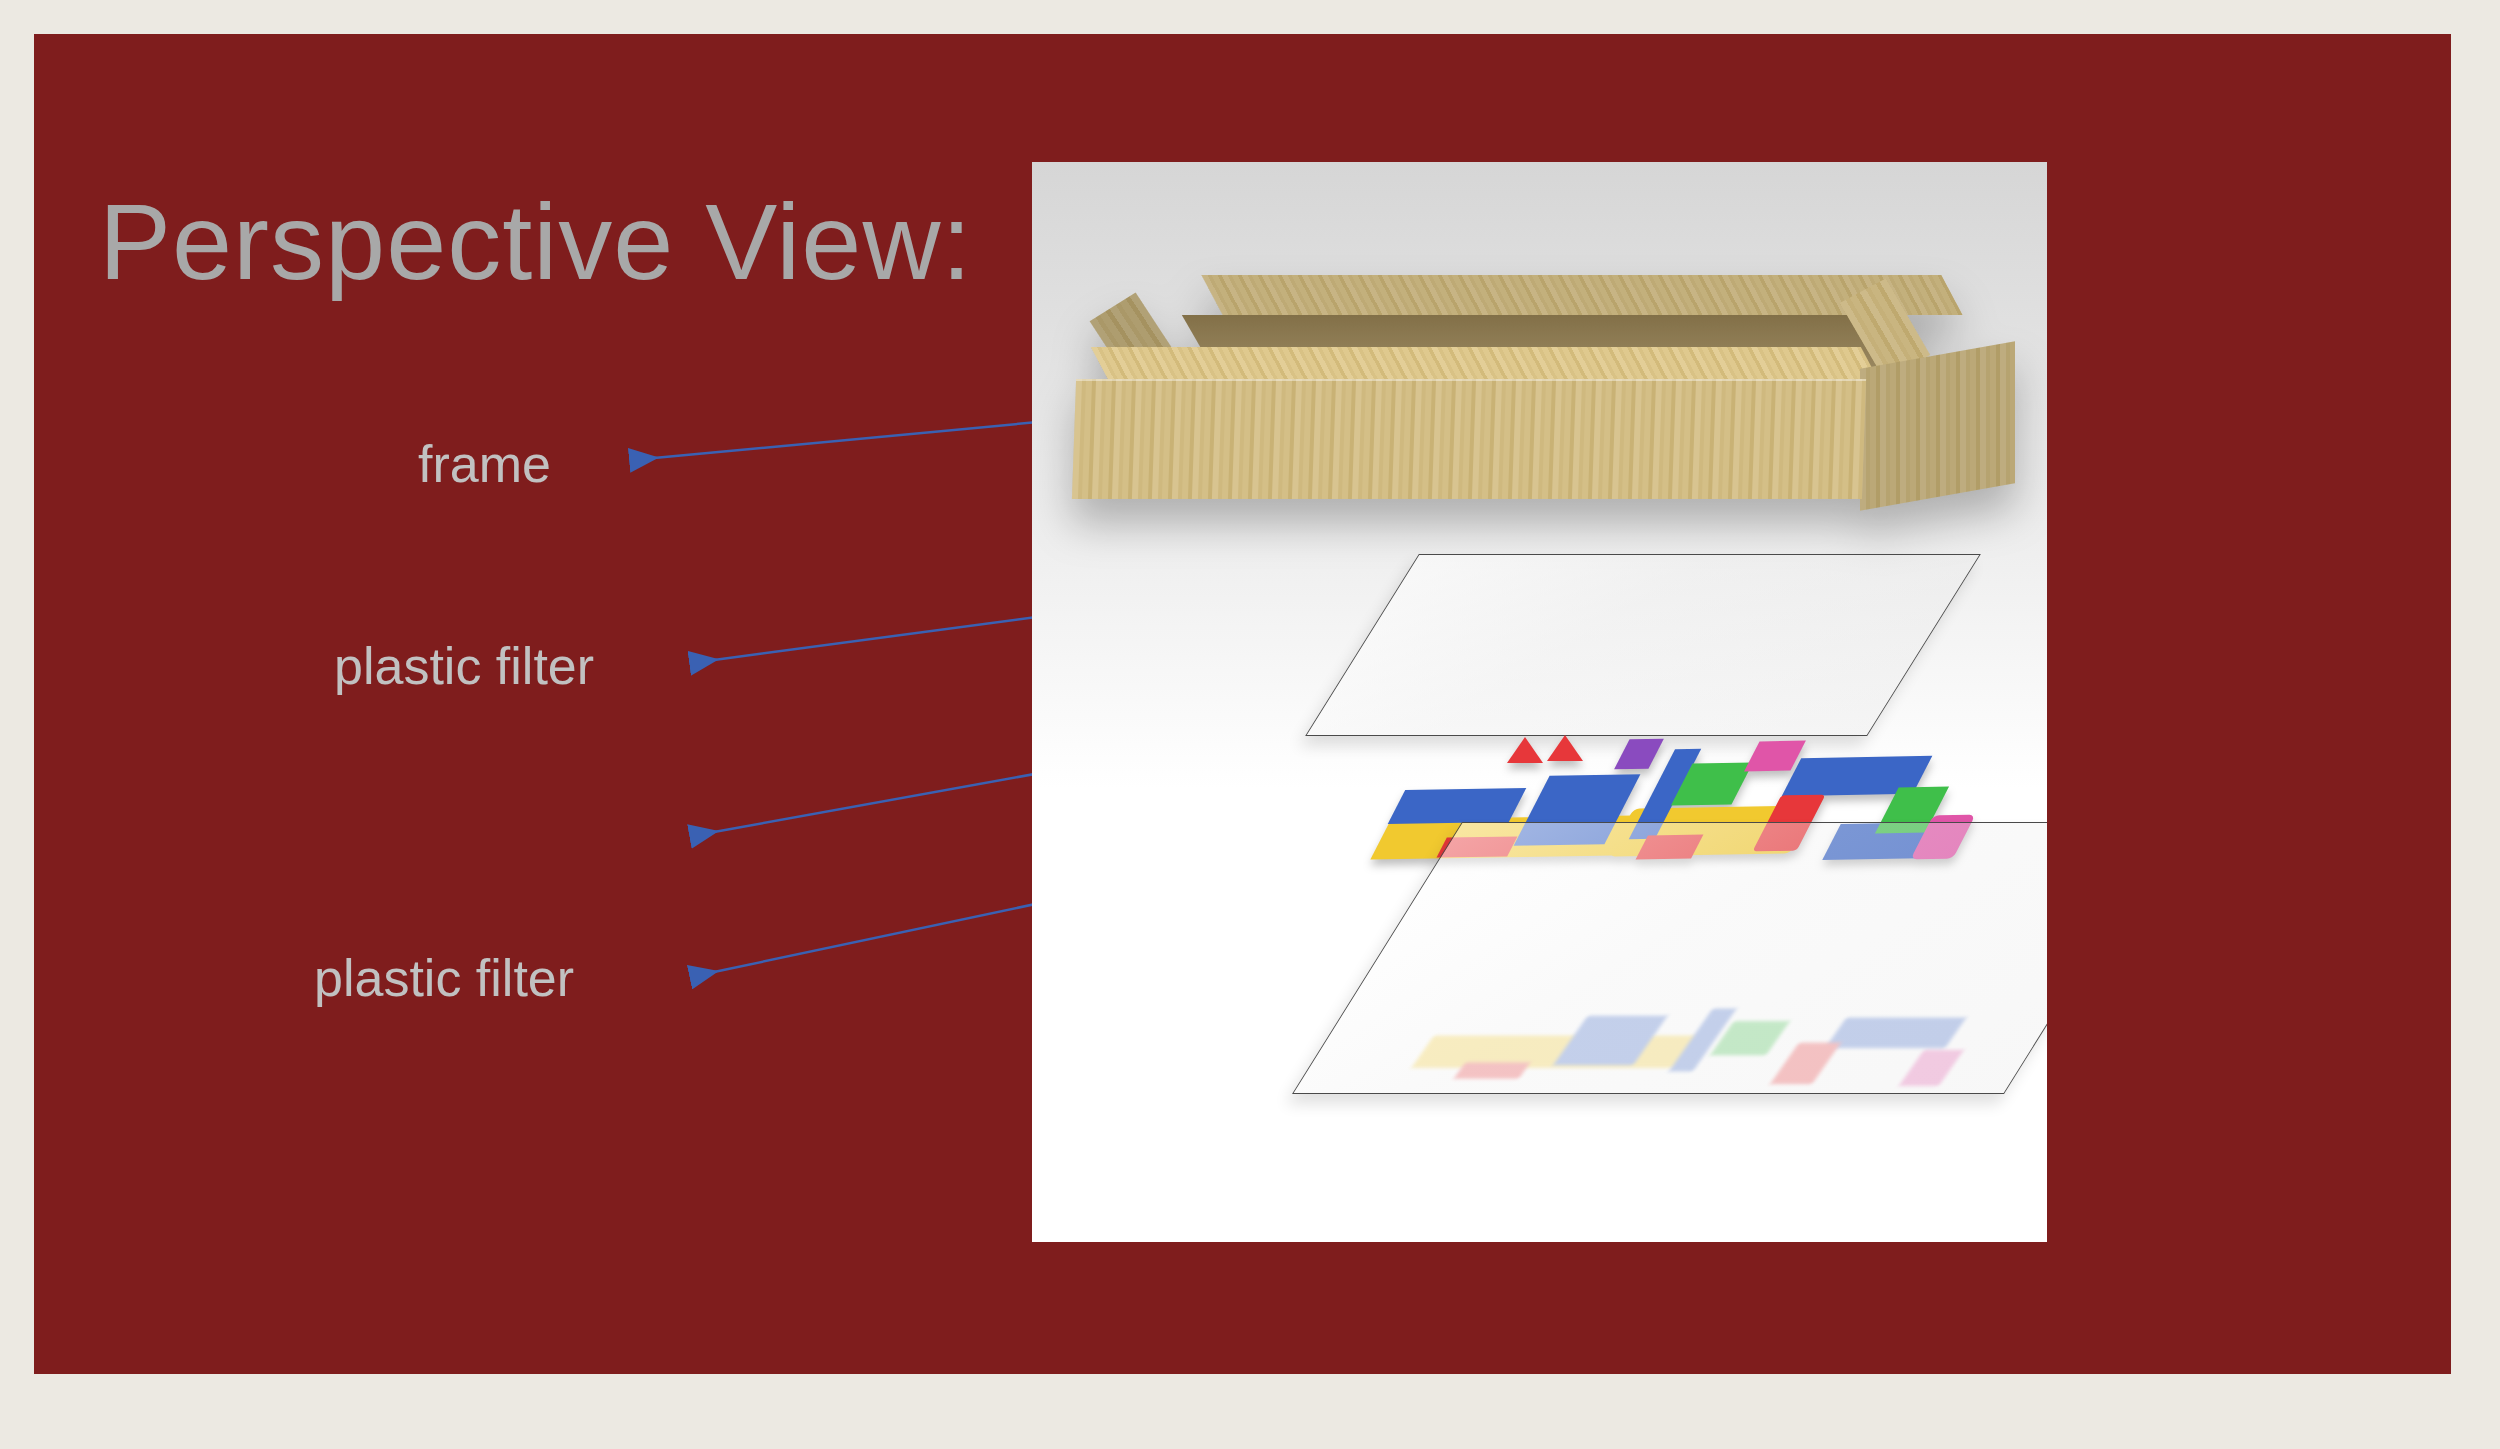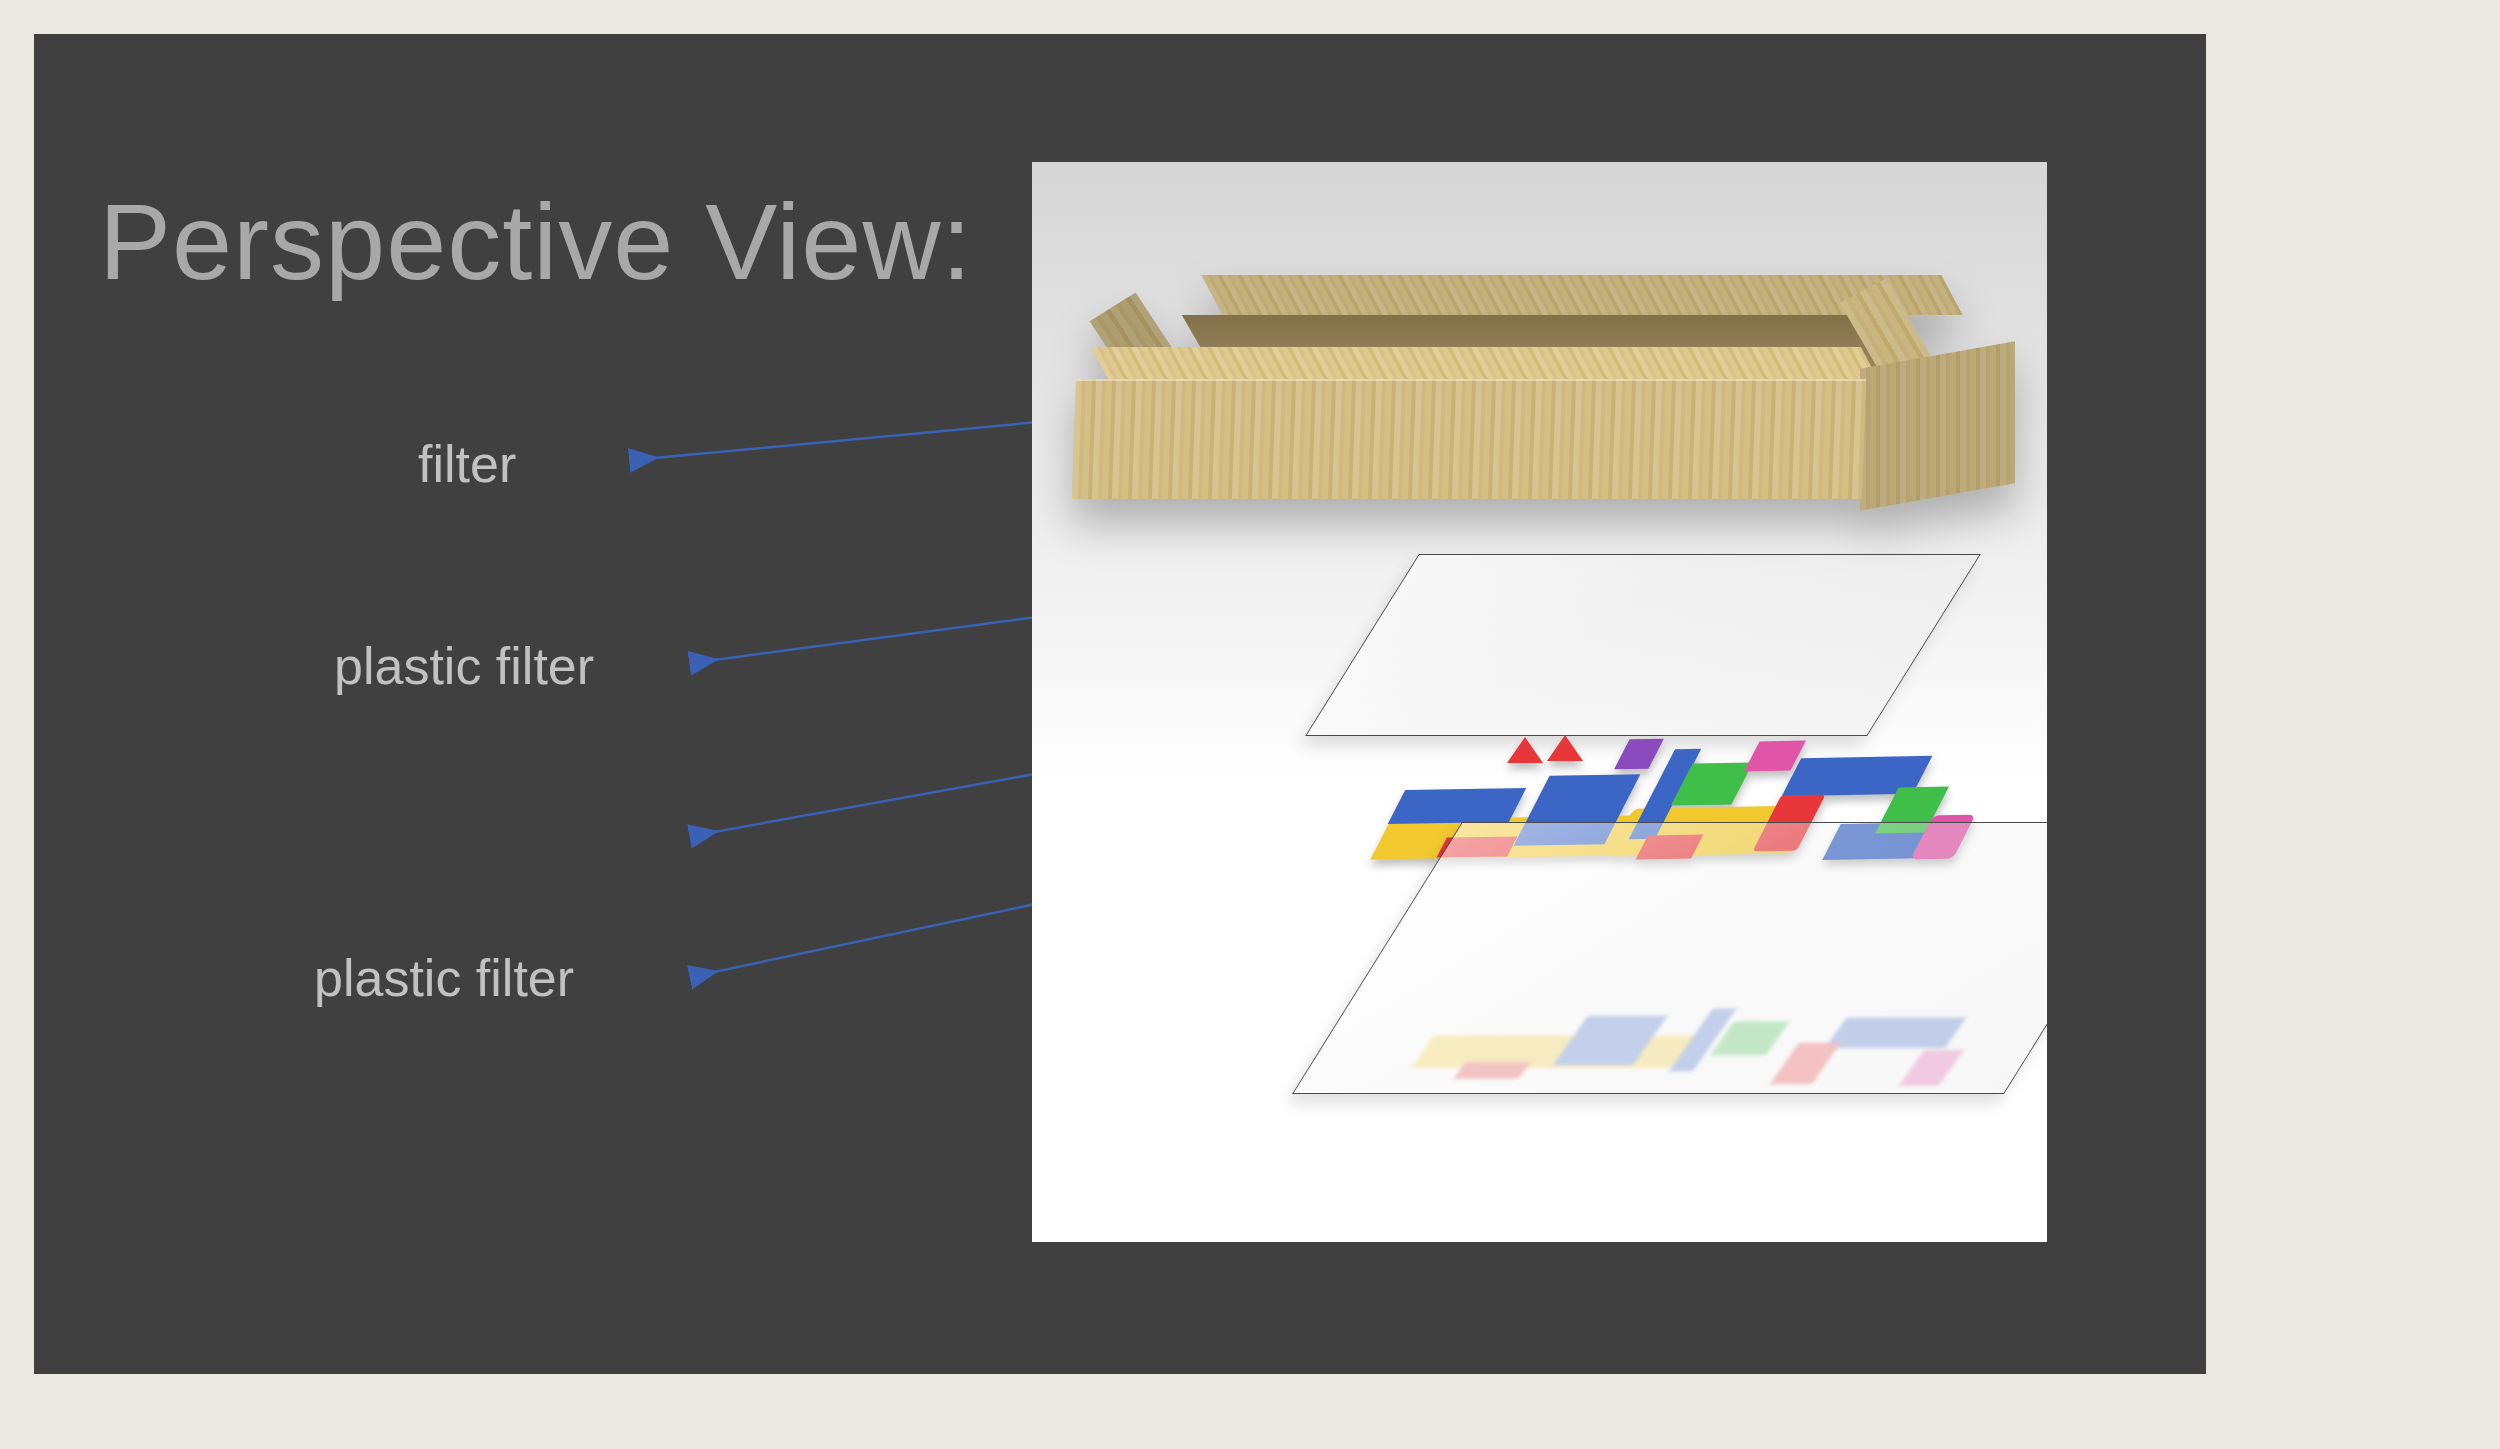--- a/index.html
+++ b/index.html
@@ -8,23 +8,23 @@
     width: 2500px;
     height: 1449px;
     background: #ece9e2;
     font-family: "Segoe UI", "Helvetica Neue", Arial, sans-serif;
     overflow: hidden;
   }
   .slide {
     position: absolute;
     left: 34px;
     top: 34px;
-    width: 2172px;
+    width: 2417px;
     height: 1340px;
-    background: #404040;
+    background: #7f1d1d;
   }
   .title {
     position: absolute;
     left: 65px;
     top: 145px;
     font-size: 108px;
     font-weight: 300;
     color: #a8a8a8;
     letter-spacing: 1px;
   }
@@ -162,21 +162,21 @@
     pointer-events: none;
   }
 </style>
 </head>
 <body>
 
 <div class="slide">
 
   <div class="title">Perspective View:</div>
 
-  <div class="label lbl-frame">filter</div>
+  <div class="label lbl-frame">frame</div>
   <div class="label lbl-pf1">plastic filter</div>
   <div class="label lbl-pf2">plastic filter</div>
 
   <svg class="arrow-svg">
     <defs>
       <marker id="arrowhead" markerWidth="12" markerHeight="10" refX="2" refY="5" orient="auto">
         <polygon points="12 0, 0 5, 12 10" fill="#3a61b3"></polygon>
       </marker>
     </defs>
     <line x1="1090" y1="380" x2="620" y2="424" stroke="#3a61b3" stroke-width="2.5" marker-end="url(#arrowhead)"></line>

